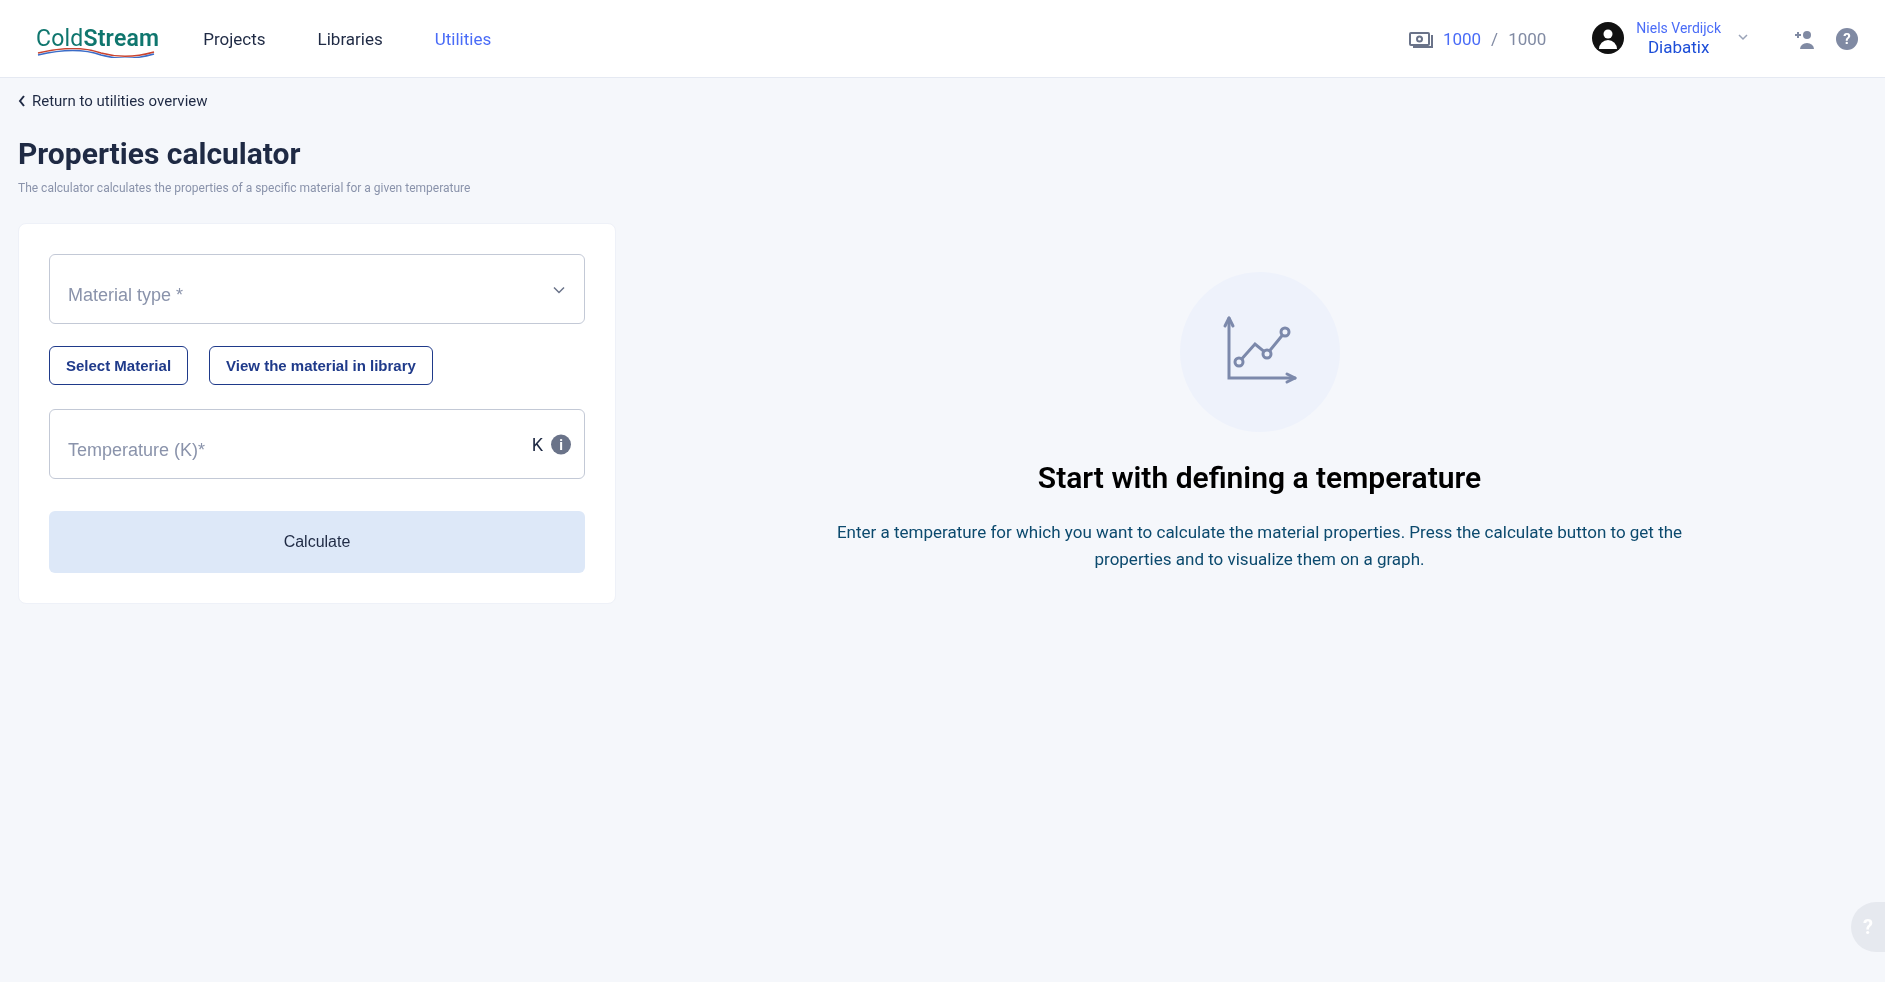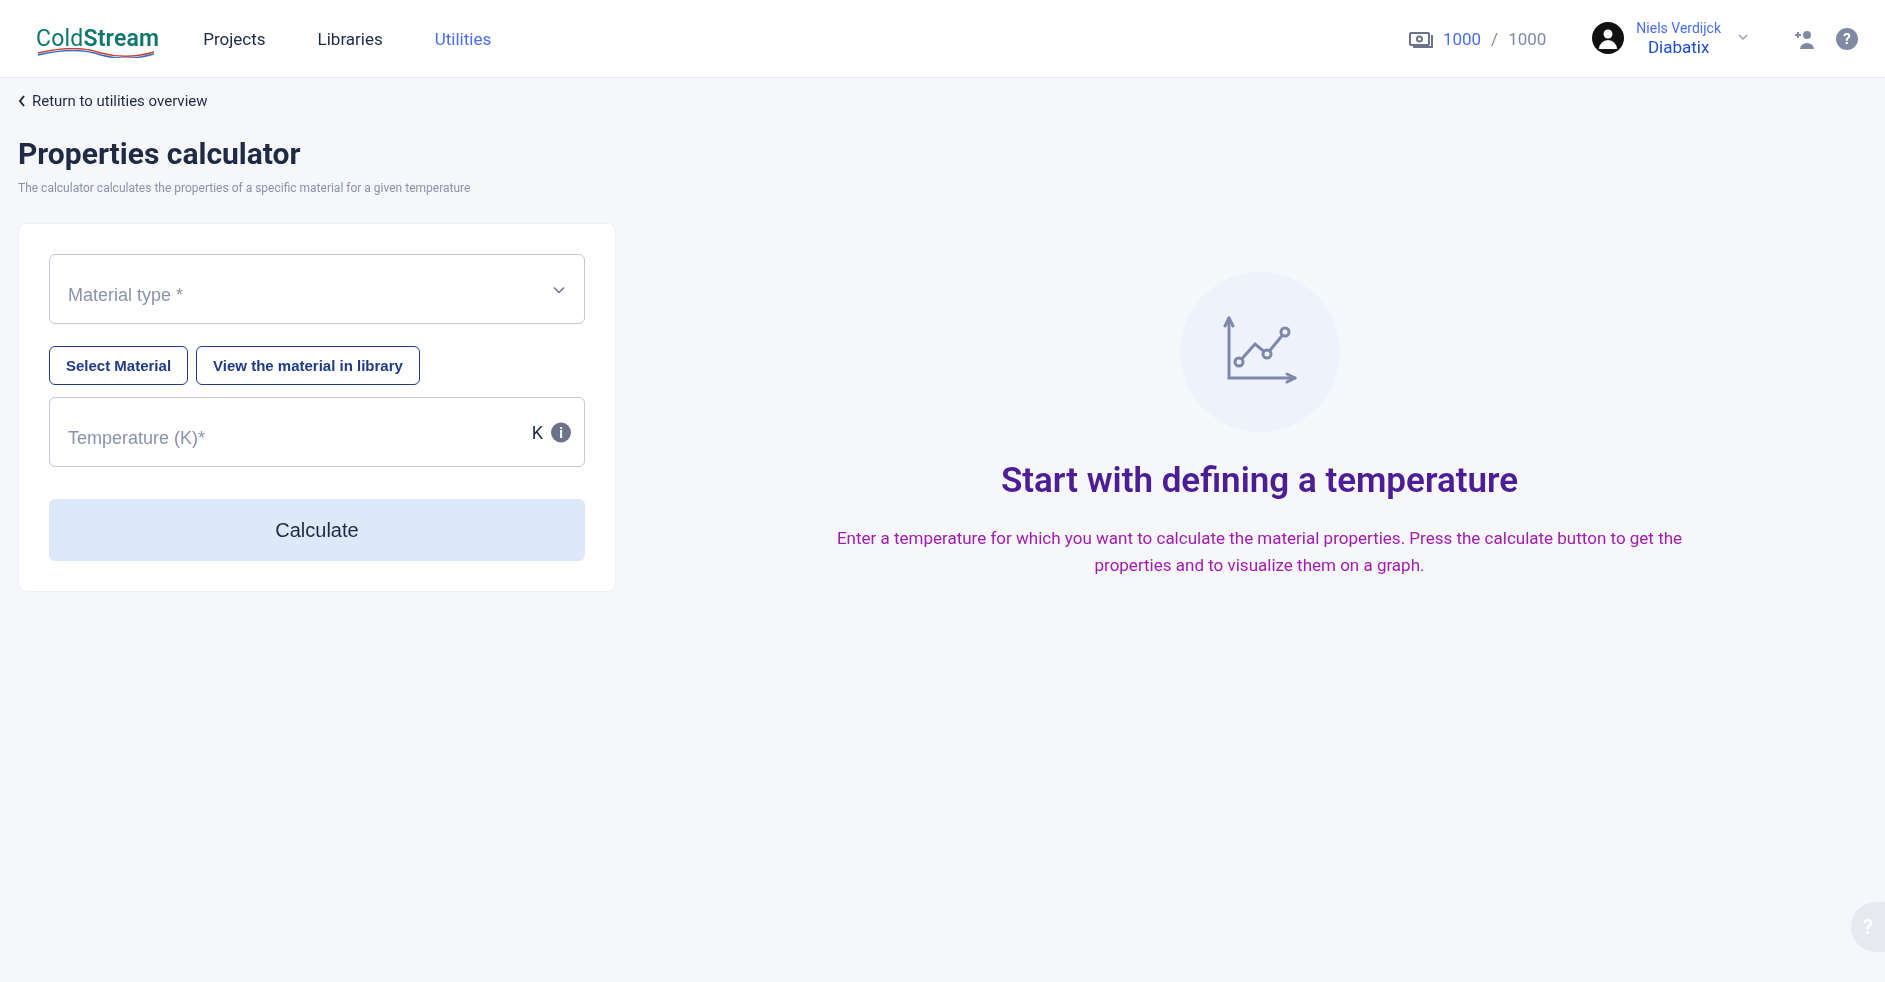--- a/index.html
+++ b/index.html
@@ -170,40 +170,40 @@
     color: #fff;
     font-size: 14px;
     font-weight: 700;
     display: flex;
     align-items: center;
     justify-content: center;
     pointer-events: auto;
     cursor: default;
   }
 
-  .btnrow { display: flex; gap: 8px; margin-bottom: 12px; }
+  .btnrow { display: flex; gap: 21px; margin-bottom: 24px; }
   .btn-outline {
     border: 1px solid #1f3a8a;
     color: #1f3a8a;
     background: #fff;
     border-radius: 6px;
     padding: 10px 16px;
     font-size: 15px;
     font-weight: 600;
     cursor: pointer;
   }
 
   .calc-btn {
     width: 100%;
     height: 62px;
     background: #dde8f8;
     color: #1f2a44;
     border: none;
     border-radius: 6px;
-    font-size: 20px;
+    font-size: 16px;
     font-weight: 500;
     cursor: pointer;
     margin-top: 10px;
   }
 
   
   .placeholder {
     text-align: center;
     max-width: 860px;
     margin: 0 auto;
@@ -211,28 +211,28 @@
   .ph-icon {
     width: 160px; height: 160px;
     border-radius: 50%;
     background: #eef2fb;
     margin: 0 auto 28px;
     display: flex;
     align-items: center;
     justify-content: center;
   }
   .ph-title {
-    font-size: 35px;
+    font-size: 30px;
     font-weight: 600;
-    color: #4c1d95;
+    color: #000000;
     margin-bottom: 18px;
   }
   .ph-desc {
     font-size: 17px;
-    color: #a21caf;
+    color: #0c4a6e;
     line-height: 1.6;
     margin-top: 24px;
   }
 
   
   .float-help {
     position: fixed;
     right: 0;
     bottom: 30px;
     width: 34px; height: 50px;

